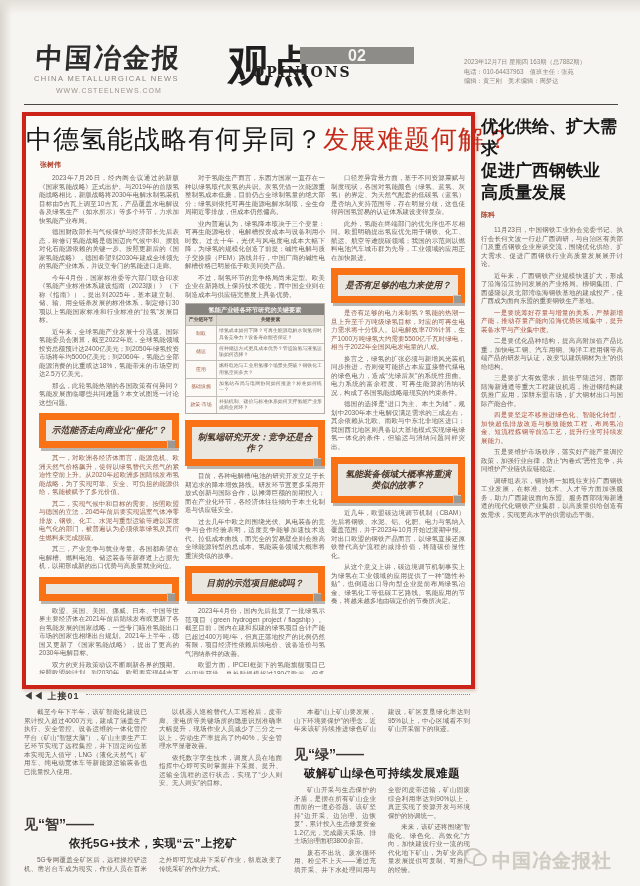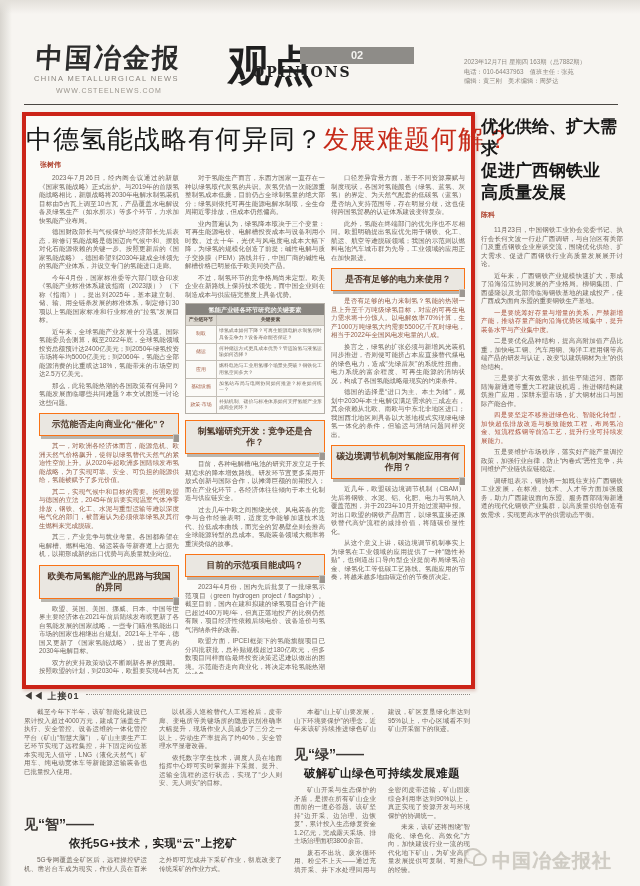--- a/index.html
+++ b/index.html
@@ -16,41 +16,41 @@
   .para.warm{color:#93604c;}
 
   
   .masthead-logo-cn{left:36px;top:40px;font-family:"DejaVu Serif",serif;font-weight:900;
         font-size:27px;letter-spacing:2px;color:#2b2b2b;transform:skewX(-4deg);}
   .masthead-logo-en{left:34px;top:74px;font-size:7.5px;letter-spacing:1.4px;color:#8a857e;}
   .masthead-site{left:56px;top:87px;font-size:7px;letter-spacing:1px;color:#9a958d;}
   .section-cn{left:228px;top:38px;font-family:"DejaVu Serif",serif;font-weight:900;
         font-size:42px;color:#1f1f1f;letter-spacing:2px;}
   .pagenum-badge{left:300px;top:47px;width:114px;height:17px;background:#8e8c88;
-        color:#f4f3f0;font-weight:bold;font-size:11px;text-align:center;line-height:17px;}
+        color:#f4f3f0;font-weight:bold;font-size:16px;text-align:center;line-height:17px;}
   .section-en{left:252px;top:64px;font-family:"DejaVu Serif",serif;font-weight:900;
         font-size:14px;letter-spacing:2px;color:#222;}
   .issue-info{left:464px;top:57px;width:160px;font-size:6.3px;line-height:9.5px;color:#8b867f;}
   .mast-rule{left:24px;top:104px;width:594px;height:0;border-top:1.6px solid #4a4743;}
 
   
   .main-box{left:22px;top:112px;width:445px;height:569px;border:4px solid #cc2418;
         background:#fbfaf7;box-shadow:1px 2px 3px rgba(150,60,40,.25);}
   .main-headline{position:absolute;left:0;top:8px;width:100%;text-align:right;
         font-weight:400;font-size:26px;letter-spacing:1px;line-height:30px;white-space:nowrap;}
   .main-headline .blk{color:#181818;}
   .main-headline .rd{color:#c62b1a;}
   .byline{position:absolute;left:14px;top:44px;font-size:7px;font-weight:bold;color:#b04632;}
   .col{position:absolute;top:58px;height:500px;overflow:hidden;}
   .col1{left:13px;width:140px;}
   .col2{left:159px;width:140px;}
   .col3{left:305px;width:134px;}
-  .subhead{position:relative;background:#eae7e1;border:1px solid #f97316;
+  .subhead{position:relative;background:#eae7e1;border:7px solid #f97316;
         box-shadow:2px 3px 0 #bab6af;padding:5px 4px;margin:6px 0 6px 0;text-align:center;
-        font-weight:bold;font-size:8.8px;line-height:11px;color:#4d382a;}
+        font-weight:bold;font-size:8.8px;line-height:11px;color:#4d382a;font-style:italic;}
   .shicon{position:absolute;right:-3px;bottom:-7px;width:8px;height:8px;background:#9d9892;
         box-shadow:inset 1px 1px 0 #c8c4bd;}
 
   
   .ktable{margin:4px 0;border:1px solid #b3aea6;font-size:4.9px;line-height:6.3px;}
   .ktable .ttitle{background:#87847f;color:#f5f4f1;font-weight:bold;font-size:6.2px;
         line-height:11px;text-align:center;}
   .ktable .thead{display:flex;background:#dedad2;font-weight:bold;color:#5a5048;}
   .ktable .thead div{padding:2px;text-align:center;}
   .trow{display:flex;border-top:1px solid #c4bfb7;}
@@ -128,21 +128,20 @@
       <div class="subhead">
         <span>示范能否走向商业化“催化”？</span>
         <span class="shicon"></span>
       </div>
       <div>
           <p class="para warm">其一，对欧洲各经济体而言，能源危机、欧洲天然气价格飙升，使得以绿氢替代天然气的紧迫性空前上升。从2020年起欧洲多国陆续发布氢能战略，为了实现可靠、安全、可负担的能源供给，氢能被赋予了多元价值。</p>
           <p class="para warm">其二，实现气候中和目标的需要。按照欧盟与德国的立法，2045年前后要实现温室气体净零排放，钢铁、化工、水泥与重型运输等难以深度电气化的部门，被普遍认为必须依靠绿氢及其衍生燃料来完成脱碳。</p>
           <p class="para">其三，产业竞争与就业考量。各国都希望在电解槽、燃料电池、储运装备等新赛道上占据先机，以期形成新的出口优势与高质量就业岗位。</p>
         </div>
       <div class="subhead">
-        <span>欧美布局氢能产业的思路与我国的异同</span>
         <span class="shicon"></span>
       </div>
       <div>
           <p class="para">欧盟、英国、美国、挪威、日本、中国等世界主要经济体在2021年前后陆续发布或更新了各自氢能发展的国家战略，一些专门瞄准氢能出口市场的国家也相继出台规划。2021年上半年，德国又更新了《国家氢能战略》，提出了更高的2030年电解目标。</p>
           <p class="para">双方的支持政策动议不断刷新各界的预期。按照欧盟的计划，到2030年，欧盟要实现44吉瓦以上的电解能力，产氢市场主要利用北海（North Sea）地区的海上风电资源，很多项目通过竞价遴选。2022年，美国在2021年制定的国家氢能战略基础上，推出每公斤最高3美元的绿氢税收抵免，锚定到2030年实现绿氢成本1美元/公斤的目标。</p>
         </div>
     </div>
 
     <div class="col col2">
       <div>
@@ -205,21 +204,21 @@
       <div class="subhead">
         <span>是否有足够的电力来使用？</span>
         <span class="shicon"></span>
       </div>
       <div>
           <p class="para warm">是否有足够的电力来制氢？氢能的热潮一旦上升至千万吨级绿氢目标，对应的可再生电力需求将十分惊人。以电解效率70%计算，生产1000万吨绿氢大约需要5500亿千瓦时绿电，相当于2022年全国风电发电量的八成。</p>
           <p class="para">换言之，绿氢的扩张必须与新增风光装机同步推进，否则便可能挤占本应直接替代煤电的绿色电力，造成“先绿后灰”的系统性扭曲。电力系统的富余程度、可再生能源的消纳状况，构成了各国氢能战略最现实的约束条件。</p>
           <p class="para">德国的选择是“进口为主、本土为辅”，规划中2030年本土电解仅满足需求的三成左右，其余依赖从北欧、南欧与中东北非地区进口；我国西北地区则具备以大基地模式实现绿电绿氢一体化的条件，但输运与消纳问题同样突出。</p>
         </div>
       <div class="subhead">
-        <span>碳边境调节机制对氢能应用有何作用？</span>
+        <span>氢能装备领域大概率将重演类似的故事？</span>
         <span class="shicon"></span>
       </div>
       <div>
           <p class="para">近几年，欧盟碳边境调节机制（CBAM）先后将钢铁、水泥、铝、化肥、电力与氢纳入覆盖范围，并于2023年10月开始过渡期申报。对出口欧盟的钢铁产品而言，以绿氢直接还原铁替代高炉流程的减排价值，将随碳价显性化。</p>
           <p class="para">从这个意义上讲，碳边境调节机制事实上为绿氢在工业领域的应用提供了一种“隐性补贴”，也倒逼出口导向型企业提前布局绿氢冶金、绿氢化工等低碳工艺路线。氢能应用的节奏，将越来越多地由碳定价的节奏所决定。</p>
         </div>
     </div>
   </div>
 
   <div class="abs right-art">

